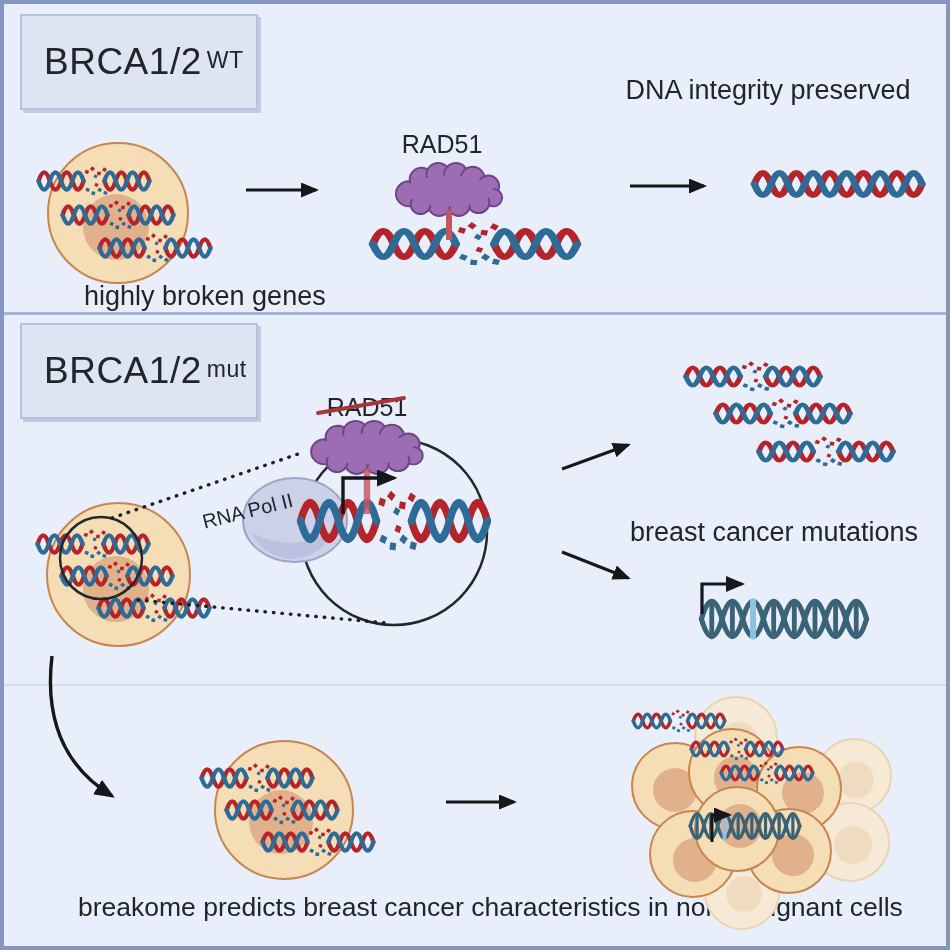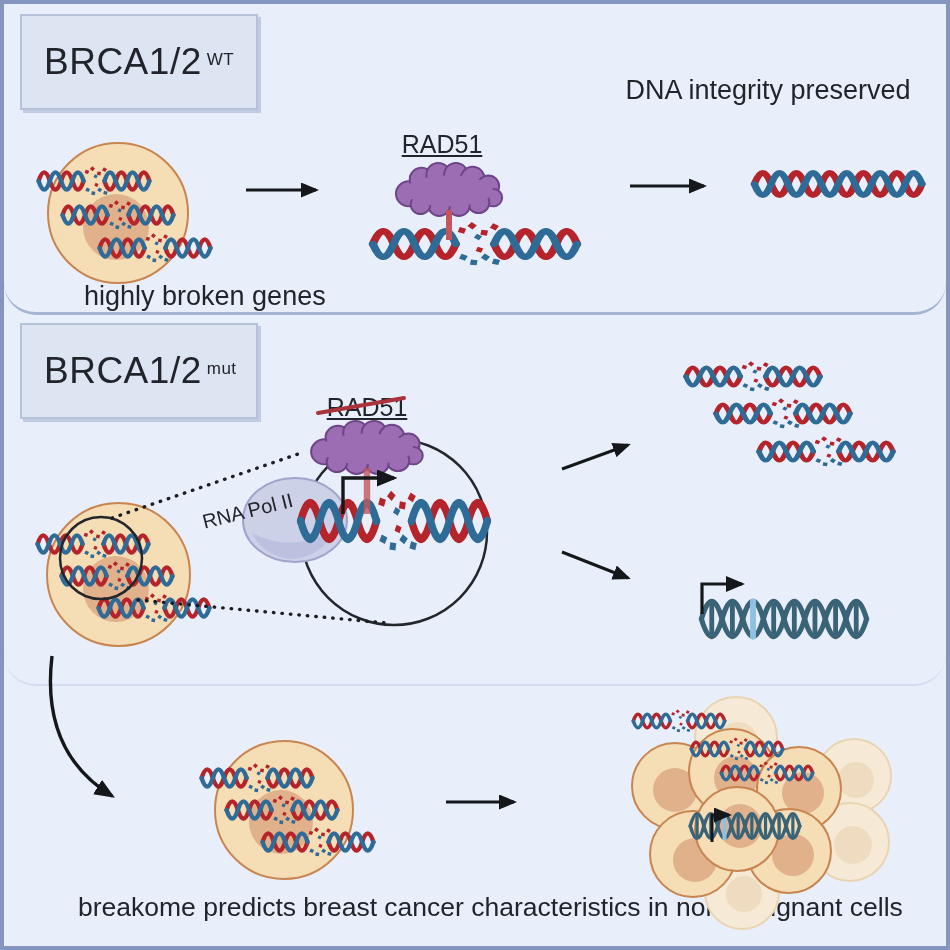--- a/index.html
+++ b/index.html
@@ -4,36 +4,36 @@
 <style>
   html,body{margin:0;padding:0;background:#fff;}
   .canvas{
     position:relative;width:950px;height:950px;
     box-shadow:inset 0 0 0 4px var(--canvas-border,#8496bf);
     background:var(--panel-bg,#e9effa);
     font-family:"Liberation Sans",sans-serif;
     color:var(--text,#21242a);
     overflow:hidden;
   }
-  .panel{position:absolute;left:4px;right:4px;border-radius:32px;}
+  .panel{position:absolute;left:4px;right:4px;}
   .panel-wt{top:4px;height:308px;border-bottom:3px solid var(--panel-divider,#a6b4d3);}
   .panel-mut{top:315px;height:369px;border-bottom:2px solid var(--panel-divider-light,#d3dcee);}
   .panel-bottom{top:686px;height:260px;}
   .label-box{
     position:absolute;
     background:var(--label-box-bg,#dde5f2);
     border:2px solid var(--label-box-border,#b5c2d9);
     box-shadow:3px 3px 0 0 rgba(160,175,205,.55);
     display:flex;align-items:center;padding-left:22px;box-sizing:border-box;
     font-size:37px;letter-spacing:.5px;
   }
-  .label-box sup{font-size:17px;margin-left:5px;transform:translateY(-2px);display:inline-block;}
+  .label-box sup{font-size:23px;margin-left:5px;transform:translateY(-2px);display:inline-block;}
   .heading{position:absolute;font-size:27px;text-align:center;line-height:1.1;}
   .caption{position:absolute;font-size:27px;white-space:nowrap;margin-left:46px;}
-  .smalllabel{position:absolute;font-size:25px;text-align:center;text-decoration:underline;}
+  .smalllabel{position:absolute;font-size:25px;text-align:center;}
   .cell{position:absolute;border-radius:50%;background:var(--cell-fill,#f5ddb6);border:2px solid var(--cell-outline,#c8854f);box-sizing:border-box;}
   .nucleus{position:absolute;border-radius:50%;background:var(--nucleus-fill,#e0b18b);}
   .ghost{background:var(--ghost-fill,#f6ead7);border-color:var(--ghost-outline,#e9d4b2);}
   .ghost .nucleus{background:var(--ghost-nucleus,#efdcc0);}
   svg.helix,svg.gene,svg.blob,svg.polii,svg.lines{position:absolute;overflow:visible;}
   .overlay{position:absolute;inset:0;width:950px;height:950px;z-index:30;pointer-events:none;}
   .backlines{position:absolute;left:0;top:0;z-index:0;}
   .rotlabel{position:absolute;font-size:20px;transform:rotate(-14deg);transform-origin:left center;white-space:nowrap;}
   .z1{z-index:1}.z2{z-index:2}.z3{z-index:3}.z4{z-index:4}
 </style>
@@ -186,20 +186,21 @@
     <svg class="helix z2" style="left:680px;top:47px;width:138px;height:29px" viewBox="0 0 142 36" preserveAspectRatio="none">
         <use href="#helix-broken"></use>
       </svg>
     <svg class="helix z2" style="left:710px;top:84px;width:138px;height:29px" viewBox="0 0 142 36" preserveAspectRatio="none">
         <use href="#helix-broken"></use>
       </svg>
     <svg class="helix z2" style="left:753px;top:122px;width:138px;height:29px" viewBox="0 0 142 36" preserveAspectRatio="none">
         <use href="#helix-broken"></use>
       </svg>
 
+    <div class="heading" style="left:610px;top:203px;width:320px">breast cancer mutations</div>
     <svg class="gene z2" style="left:694px;top:281px;width:172px;height:46px" viewBox="0 0 150 44" preserveAspectRatio="none">
         <use href="#gene-helix"></use>
       </svg>
   </section>
 
   <section class="panel panel-bottom">
 
     <div class="cell z1" style="left:210px;top:54px;width:140px;height:140px">
       <div class="nucleus" style="left:33px;top:48px;width:64px;height:64px"></div>
     </div>

